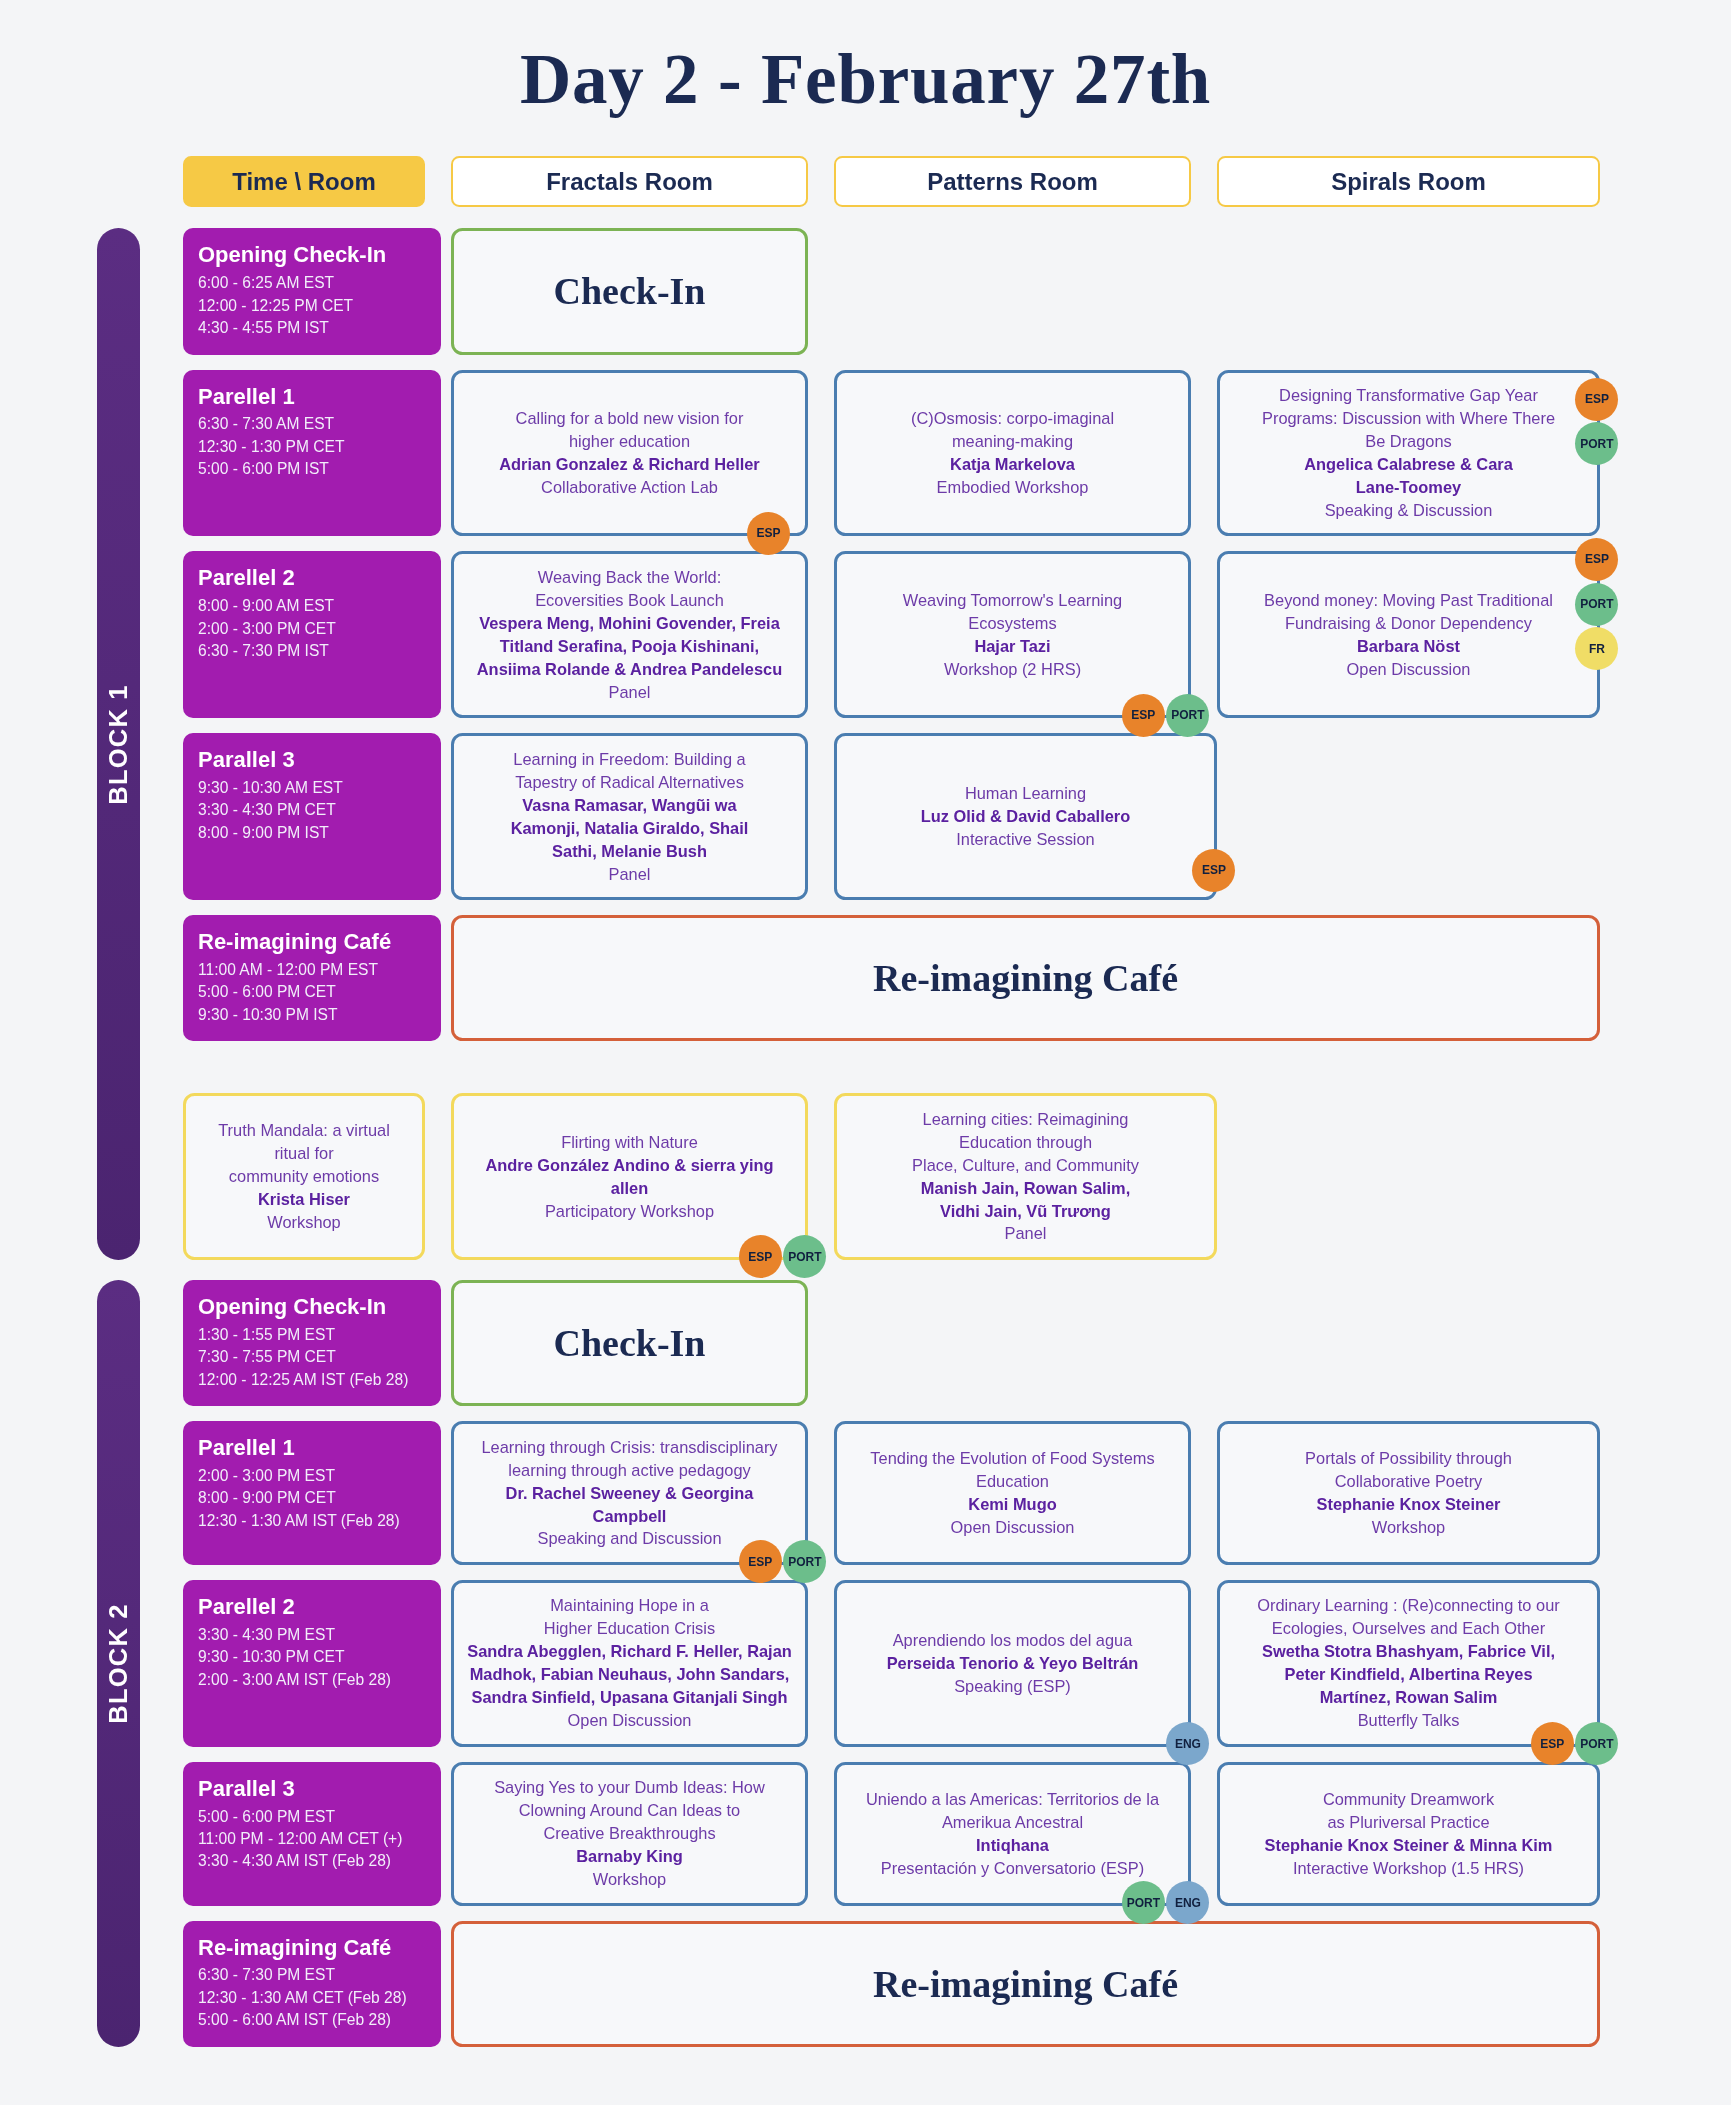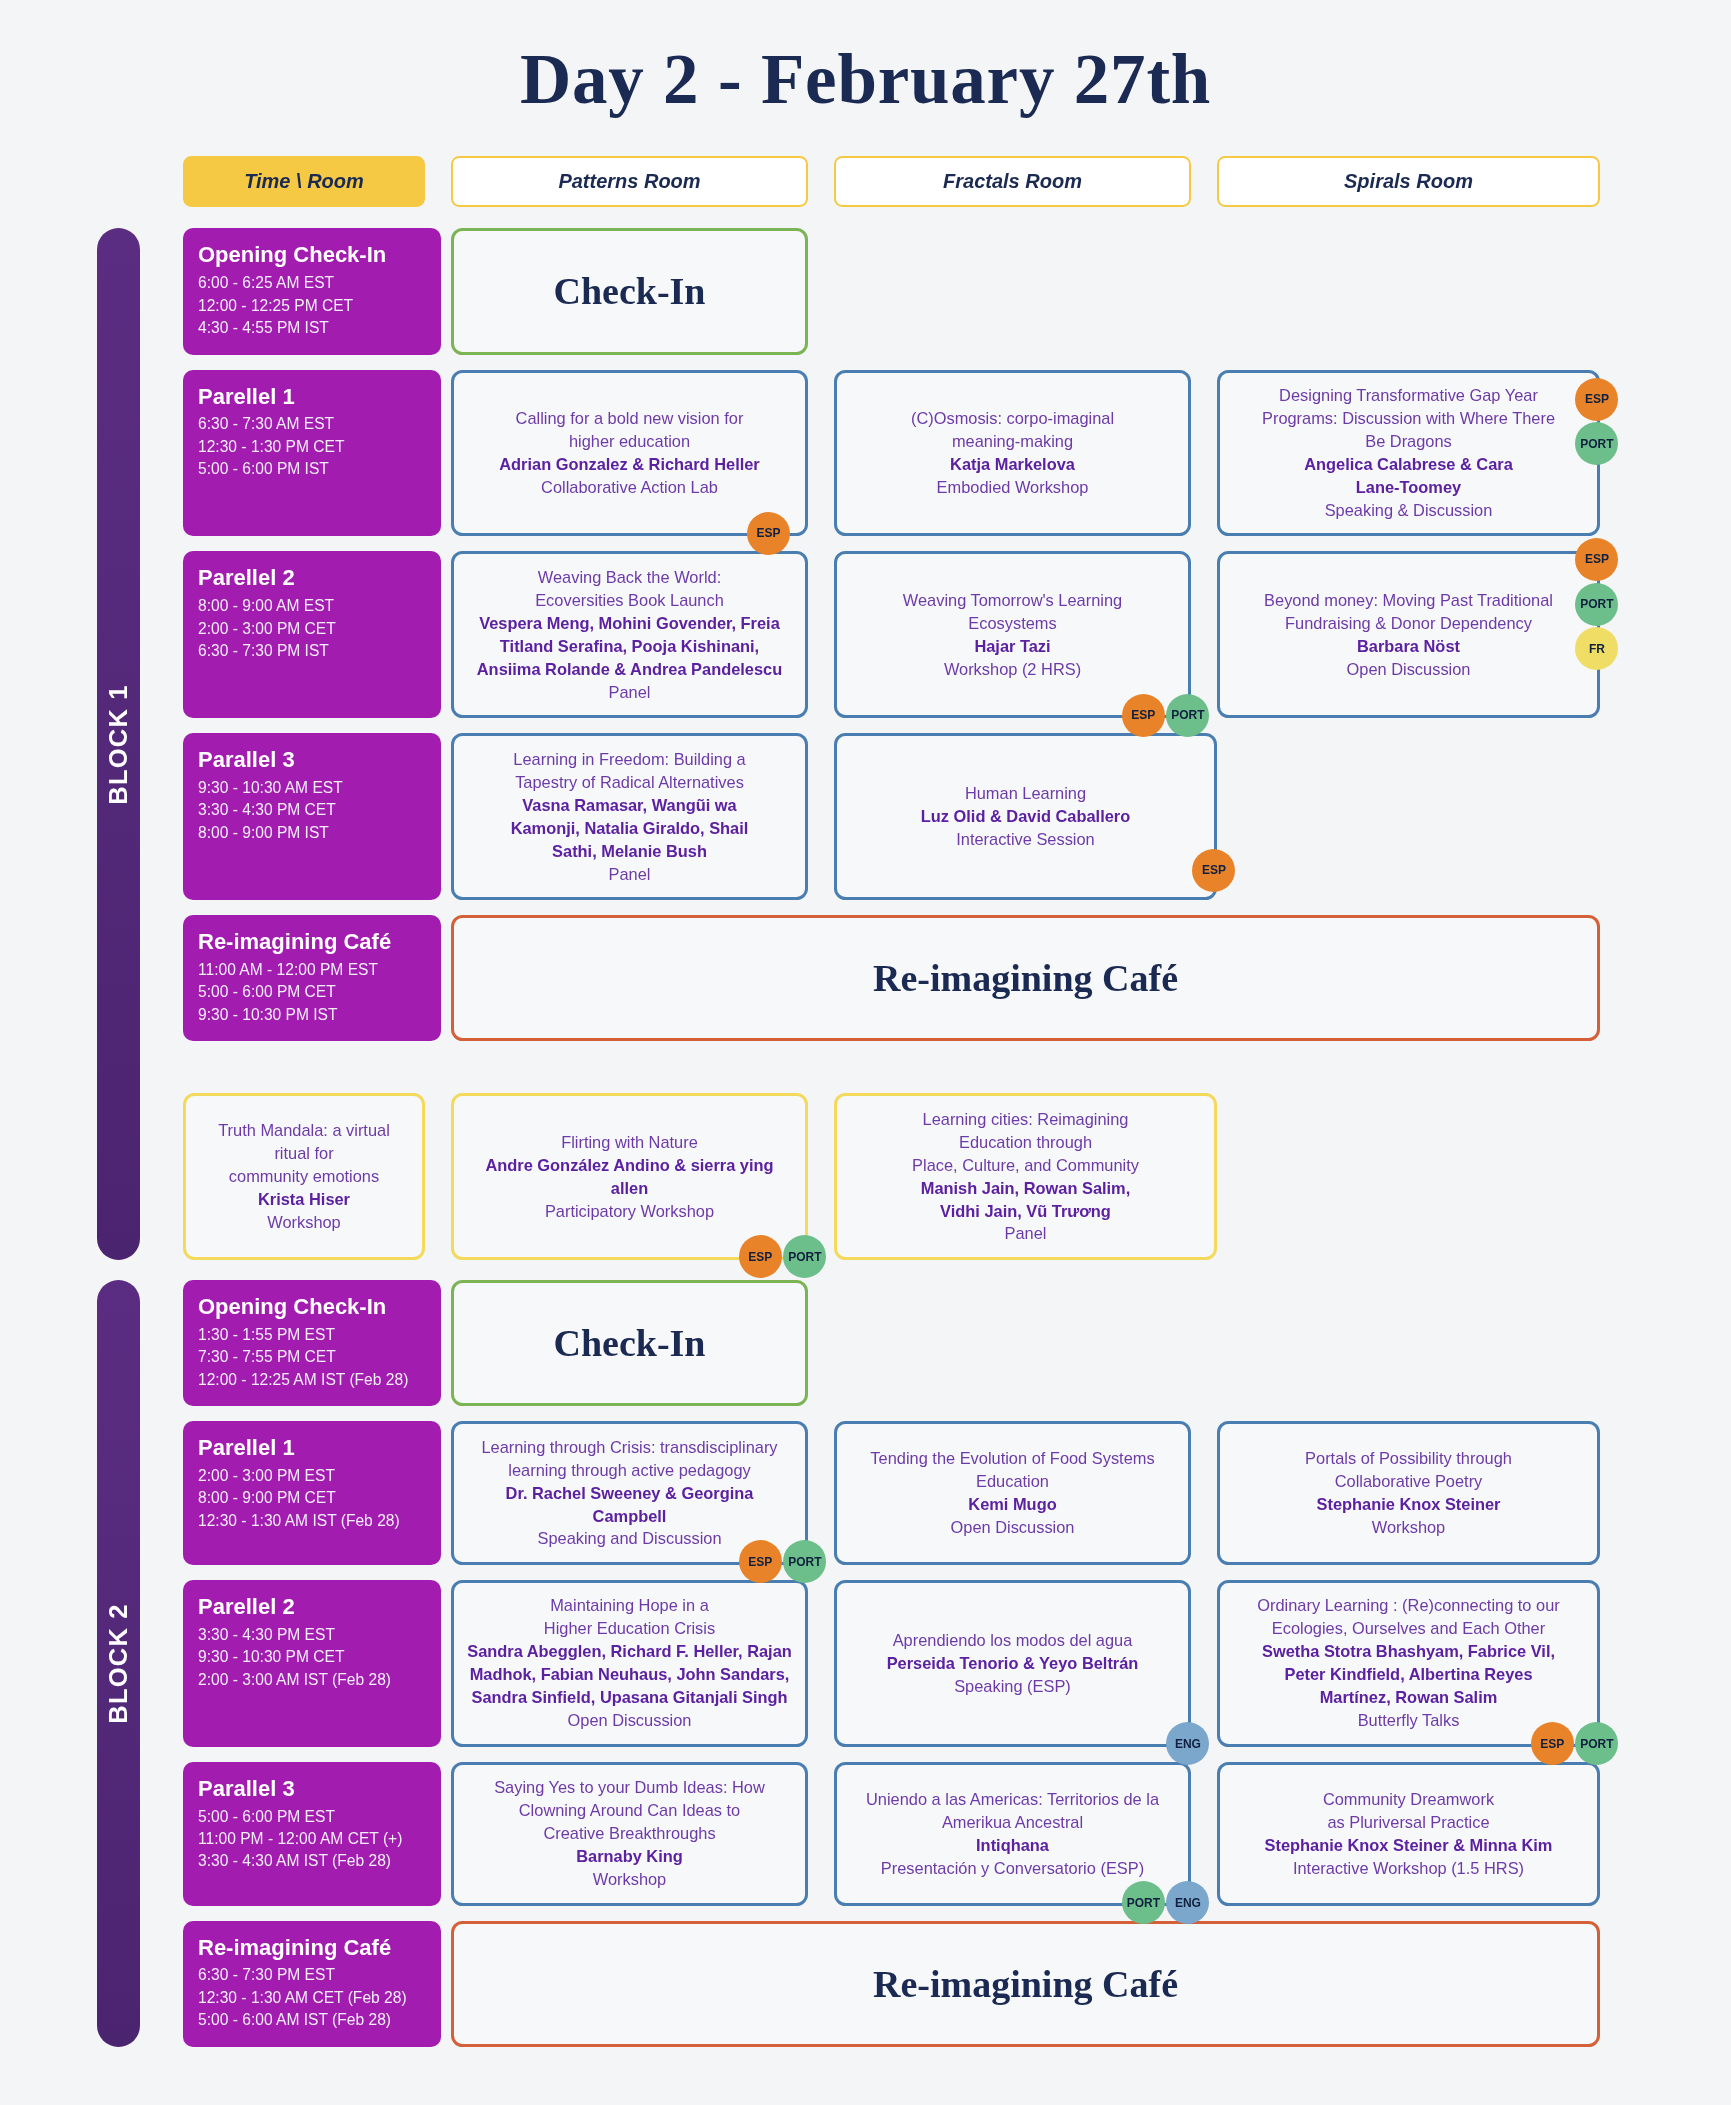--- a/index.html
+++ b/index.html
@@ -33,26 +33,25 @@
   
   .header-row { margin-bottom: 21.4px; }
   .header-row .spacer { grid-column: 1 / 2; }
   .hdr {
     height: 51px;
     display: flex;
     align-items: center;
     justify-content: center;
     border-radius: 8.2px;
     font-weight: bold;
-    font-size: 20px;
+    font-size: 24px;
     color: #1b2a52;
     border: 2.5px solid #f6c945;
     background: #ffffff;
     margin-right: 26px;
-    font-style: italic;
   }
   .hdr.time-hdr {
     background: #f6c945;
     border-color: #f6c945;
     grid-column: 2 / 3;
   }
   .hdr.last { margin-right: 0; text-align: center; }
 
   
   .block { position: relative; }
@@ -179,22 +178,22 @@
 </head>
 <body>
 
 <div class="page-title">Day 2 - February 27th</div>
 
 <div class="wrap">
 
   <div class="grid-row header-row">
     <div class="spacer"></div>
     <div class="hdr time-hdr">Time \ Room</div>
+    <div class="hdr">Fractals Room</div>
     <div class="hdr">Patterns Room</div>
-    <div class="hdr">Fractals Room</div>
     <div class="hdr last">Spirals Room</div>
   </div>
 
   <div id="blocks-container">
       <div class="block" style="margin-bottom: 20px;">
         <div class="block-rail">
           <span>BLOCK 1</span>
         </div>
         <div class="row">
           <div></div>

